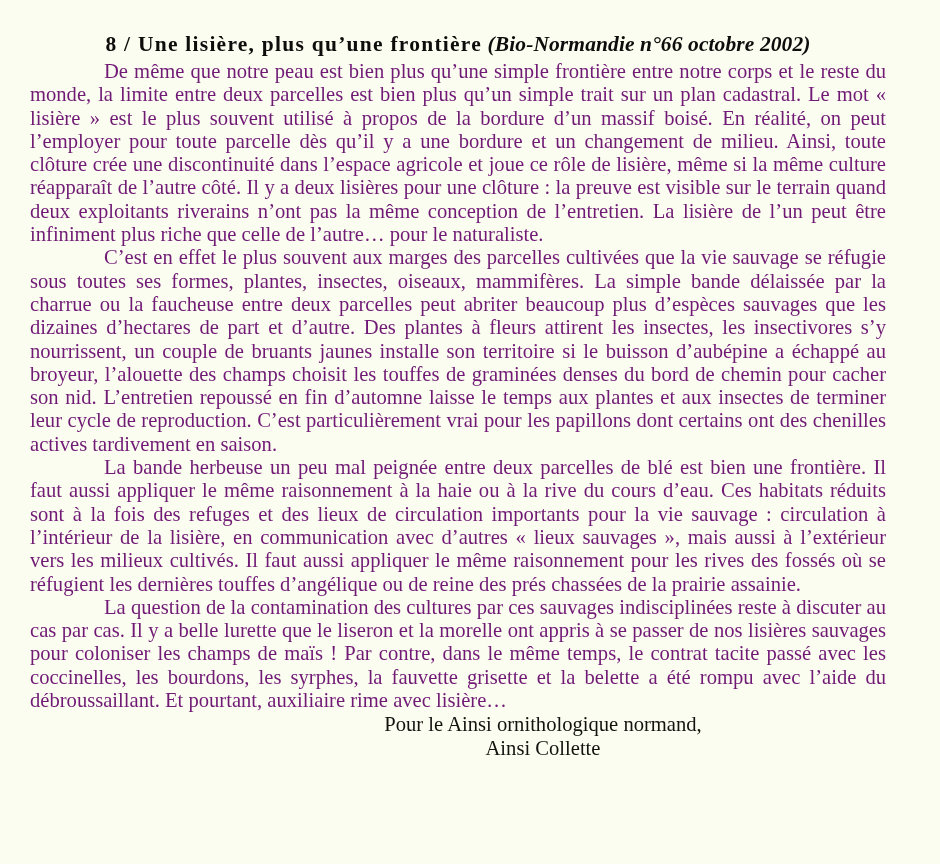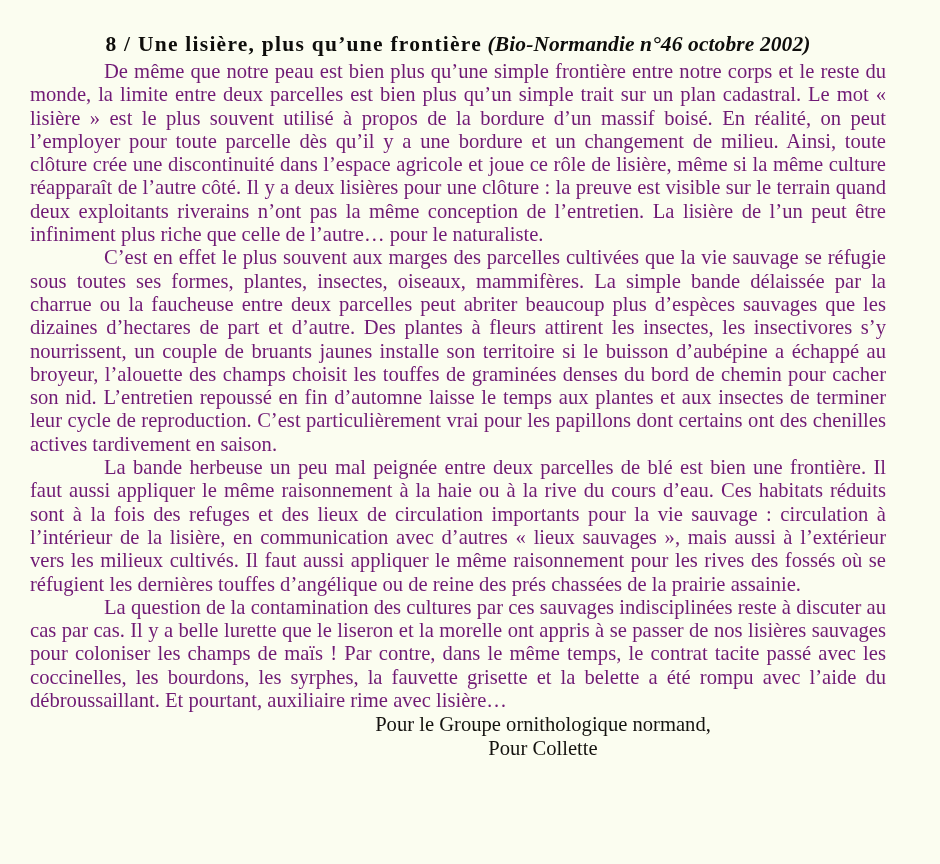--- a/index.html
+++ b/index.html
@@ -84,29 +84,29 @@
     padding-left: 170px;
   }
 </style>
 </head>
 <body>
 
 <div class="page">
   <div class="article">
 
     <h1 class="title">
-      <span class="t-main">8 / Une lisière, plus qu’une frontière</span><span class="t-source"> (Bio-Normandie n°46 octobre 2002)</span>
+      <span class="t-main">8 / Une lisière, plus qu’une frontière</span><span class="t-source"> (Bio-Normandie n°66 octobre 2002)</span>
     </h1>
 
     <div class="body-text">
       <p>De même que notre peau est bien plus qu’une simple frontière entre notre corps et le reste du monde, la limite entre deux parcelles est bien plus qu’un simple trait sur un plan cadastral. Le mot « lisière » est le plus souvent utilisé à propos de la bordure d’un massif boisé. En réalité, on peut l’employer pour toute parcelle dès qu’il y a une bordure et un changement de milieu. Ainsi, toute clôture crée une discontinuité dans l’espace agricole et joue ce rôle de lisière, même si la même culture réapparaît de l’autre côté. Il y a deux lisières pour une clôture : la preuve est visible sur le terrain quand deux exploitants riverains n’ont pas la même conception de l’entretien. La lisière de l’un peut être infiniment plus riche que celle de l’autre… pour le naturaliste.</p>
       <p>C’est en effet le plus souvent aux marges des parcelles cultivées que la vie sauvage se réfugie sous toutes ses formes, plantes, insectes, oiseaux, mammifères. La simple bande délaissée par la charrue ou la faucheuse entre deux parcelles peut abriter beaucoup plus d’espèces sauvages que les dizaines d’hectares de part et d’autre. Des plantes à fleurs attirent les insectes, les insectivores s’y nourrissent, un couple de bruants jaunes installe son territoire si le buisson d’aubépine a échappé au broyeur, l’alouette des champs choisit les touffes de graminées denses du bord de chemin pour cacher son nid. L’entretien repoussé en fin d’automne laisse le temps aux plantes et aux insectes de terminer leur cycle de reproduction. C’est particulièrement vrai pour les papillons dont certains ont des chenilles actives tardivement en saison.</p>
       <p>La bande herbeuse un peu mal peignée entre deux parcelles de blé est bien une frontière. Il faut aussi appliquer le même raisonnement à la haie ou à la rive du cours d’eau. Ces habitats réduits sont à la fois des refuges et des lieux de circulation importants pour la vie sauvage : circulation à l’intérieur de la lisière, en communication avec d’autres « lieux sauvages », mais aussi à l’extérieur vers les milieux cultivés. Il faut aussi appliquer le même raisonnement pour les rives des fossés où se réfugient les dernières touffes d’angélique ou de reine des prés chassées de la prairie assainie.</p>
       <p>La question de la contamination des cultures par ces sauvages indisciplinées reste à discuter au cas par cas. Il y a belle lurette que le liseron et la morelle ont appris à se passer de nos lisières sauvages pour coloniser les champs de maïs ! Par contre, dans le même temps, le contrat tacite passé avec les coccinelles, les bourdons, les syrphes, la fauvette grisette et la belette a été rompu avec l’aide du débroussaillant. Et pourtant, auxiliaire rime avec lisière…</p>
     </div>
 
     <div class="signature">
-      <div class="sig-line sig-org">Pour le Groupe ornithologique normand,</div>
-      <div class="sig-line sig-name">Pour Collette</div>
+      <div class="sig-line sig-org">Pour le Ainsi ornithologique normand,</div>
+      <div class="sig-line sig-name">Ainsi Collette</div>
     </div>
 
   </div>
 </div>
 
 </body></html>

